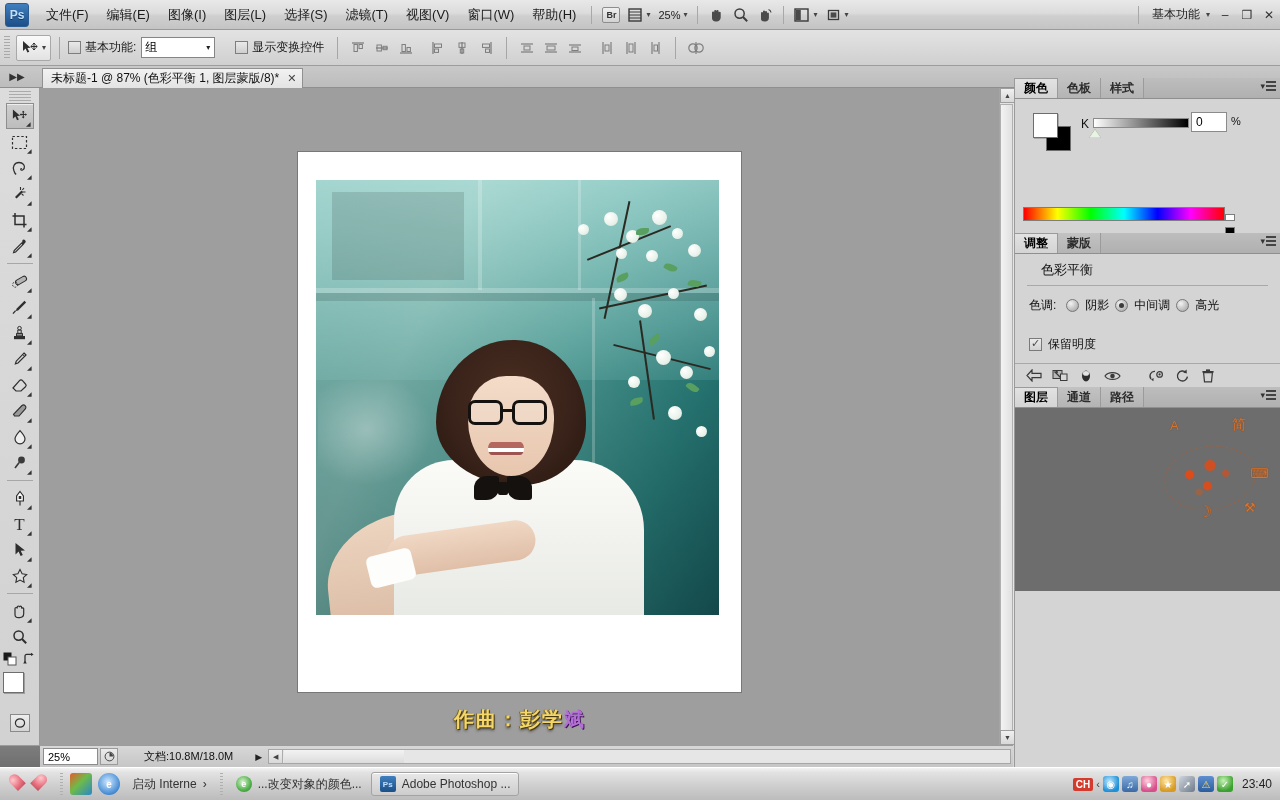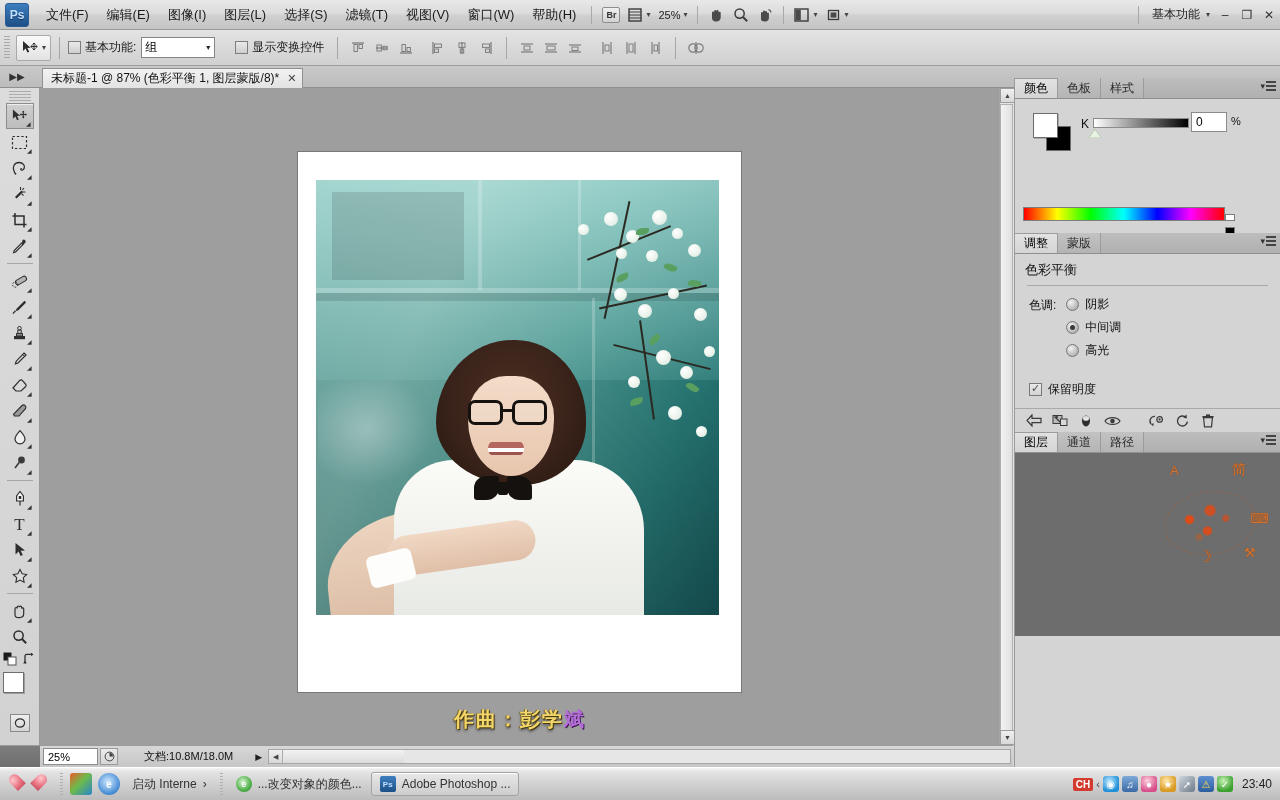--- a/index.html
+++ b/index.html
@@ -266,21 +266,21 @@
   .sb-hscroll .thumb { position:absolute; left:15px; top:0; width: 120px; height:13px;
     background:linear-gradient(to bottom,#f3f3f3,#dcdcdc); }
 
   
   .panels {
     position: absolute; left: 1014px; top: 78px; width: 266px; height: 689px;
     background: #d4d4d4; border-left: 1px solid #9a9a9a;
   }
   .panel-tabbar {
     height: 21px; background: linear-gradient(to bottom,#bdbdbd,#b0b0b0);
-    border-bottom: 1px solid #8f8f8f; display: flex; align-items: flex-start; position: relative;
+    border-bottom: 1px solid #8f8f8f; display: flex; align-items: flex-start; position: relative; font-weight: bold;
   }
   .ptab {
     height: 20px; padding: 0 9px; font-size: 12px; color: #2c2c2c;
     display: flex; align-items: center;
     background: linear-gradient(to bottom,#c2c2c2,#b4b4b4);
     border-right: 1px solid #9b9b9b;
   }
   .ptab.active {
     background: linear-gradient(to bottom,#e2e2e2,#d4d4d4); color: #000;
     border-top: 1px solid #9b9b9b;
@@ -316,25 +316,25 @@
   .cp-ramp { position: absolute; left: 8px; bottom: 12px; width: 202px; height: 14px;
     background: linear-gradient(to right,#ff0000,#ffff00,#00ff00,#00ffff,#0000ff,#ff00ff,#ff0000);
     border: 1px solid #7d7d7d; }
   .cp-ramp-w { position: absolute; left: 210px; bottom: 12px; width: 10px; height: 7px;
     background: #fff; border: 1px solid #7d7d7d; }
   .cp-ramp-b { position: absolute; left: 210px; bottom: -1px; width: 10px; height: 7px;
     background: #000; border: 1px solid #7d7d7d; }
 
   
   .adj-panel { padding: 0; }
-  .adj-title { padding: 7px 10px 4px 10px; font-size: 13px; color: #111; }
+  .adj-title { padding: 7px 10px 4px 26px; font-size: 13px; color: #111; }
   .adj-rule { height: 1px; background: #a9a9a9; margin: 2px 12px 10px 12px; }
   .tone-row { display: flex; padding-left: 14px; }
   .tone-label { font-size: 12px; color: #111; margin-right: 10px; padding-top: 1px; }
-  .radio-list { display: flex; flex-direction: column; gap: 6px; }
+  .radio-list { display: flex; flex-direction: row; gap: 6px; }
   .radio-row { display: flex; align-items: center; font-size: 12px; color: #111; }
   .radio {
     width: 13px; height: 13px; border-radius: 50%; margin-right: 6px;
     background: radial-gradient(circle at 35% 32%, #f2f2f2, #b6b6b6 70%, #9a9a9a);
     border: 1px solid #777; position: relative;
   }
   .radio.on::after {
     content:""; position:absolute; left:3px; top:3px; width:5px; height:5px;
     border-radius:50%; background:#3b3b3b;
   }

